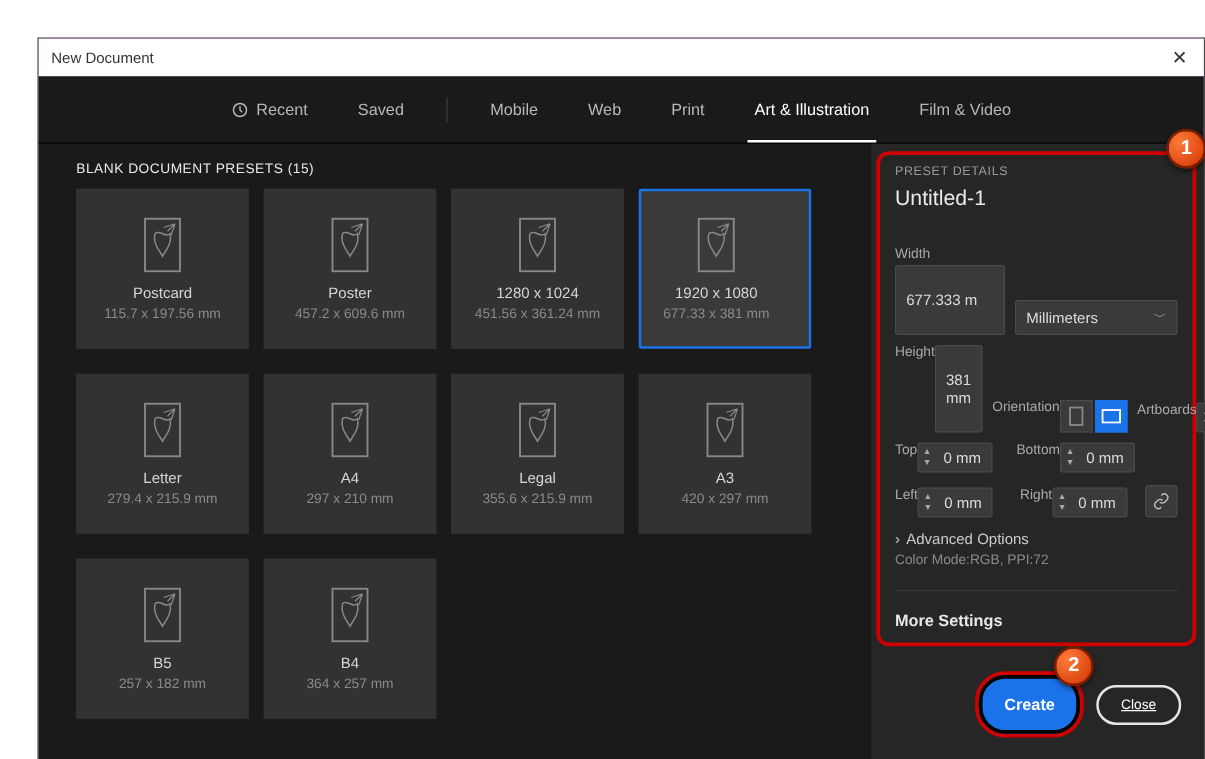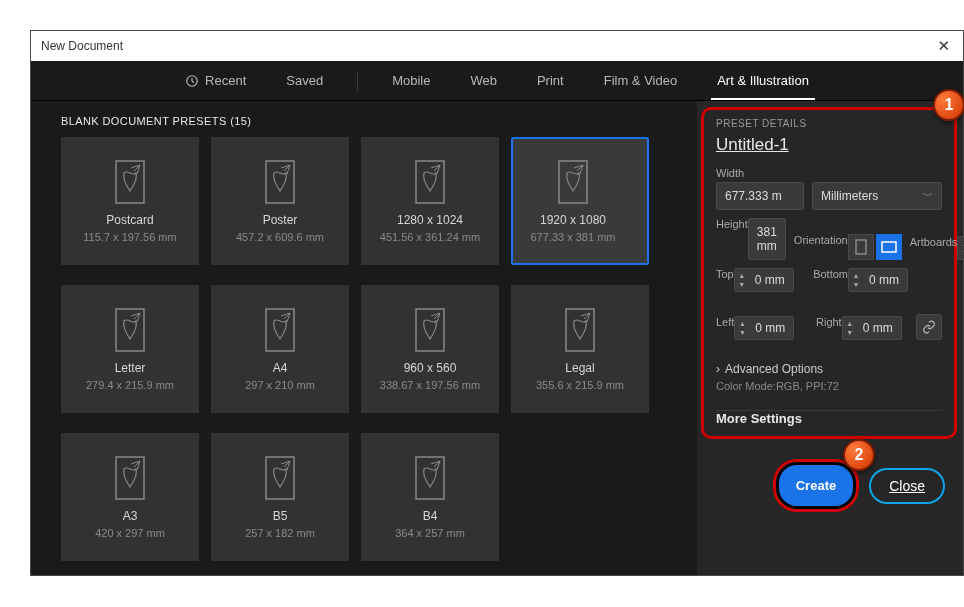--- a/index.html
+++ b/index.html
@@ -1,58 +1,58 @@
 <!DOCTYPE html>
 <html><head>
 <meta charset="utf-8">
 <style>
   * { box-sizing: border-box; margin: 0; padding: 0; font-family: -apple-system, "Segoe UI", Arial, sans-serif; }
   body { background: #fff; padding: 30px 15px 15px 30px; }
   .win { width: 934px; border: 1px solid #4a4a4a; background: #f0abfc; }
   .titlebar { display: flex; align-items: center; justify-content: space-between; padding: 6px 10px; background: #fff; color: #333; font-size: 12px; }
   .close-x { font-size: 15px; cursor: pointer; padding: 0 3px; }
   .frame { background: #1a1a1a; }
-  .tabs { display: flex; align-items: center; height: 40px; border-bottom: 1px solid #000; padding: 0 20px; gap: 28px; color: #b8b8b8; font-size: 13px; justify-content: center; }
+  .tabs { display: flex; align-items: center; height: 54px; border-bottom: 1px solid #000; padding: 0 20px; gap: 28px; color: #b8b8b8; font-size: 13px; justify-content: center; }
   .tab { display: flex; align-items: center; gap: 6px; padding: 0 6px; height: 100%; cursor: pointer; position: relative; }
   .tab.active { color: #fff; }
   .tab.active::after { content:""; position:absolute; left:0; right:0; bottom:0; height:2px; background:#fff; }
   .tab-sep { width: 1px; height: 20px; background: #3c3c3c; }
   .body { display: flex; }
   .left { flex: 1; padding: 14px 10px 14px 30px; }
   .presets-hd { color: #e8e8e8; font-size: 11px; letter-spacing: .4px; margin-bottom: 10px; }
   .grid { display: grid; grid-template-columns: repeat(4, 138px); gap: 20px 12px; }
   .card { background: #323232; border: 1px solid #323232; height: 128px; display: flex; flex-direction: column; align-items: center; justify-content: center; gap: 4px; cursor: pointer; }
   .card.sel { border: 2px solid #1a73e8; }
   .card-nm { color: #d6d6d6; font-size: 12px; margin-top: 4px; }
   .card-sz { color: #8a8a8a; font-size: 11px; }
   .doc-icon { width: 36px; height: 46px; }
   .right { width: 266px; background: #262626; position: relative; }
   .panel { border: 3px solid #d00000; border-radius: 10px; margin: 6px 6px 6px 4px; padding: 8px 12px 10px 12px; color: #c7c7c7; background: #262626; }
   .panel-hd { font-size: 10px; letter-spacing: .5px; color: #9a9a9a; margin-bottom: 6px; }
-  .docname { color: #e8e8e8; font-size: 17px; margin-bottom: 12px; text-decoration: underline; }
+  .docname { color: #e8e8e8; font-size: 17px; margin-bottom: 28px; }
   .lbl { font-size: 11px; color: #aaa; margin-bottom: 3px; display:block; }
   .row { display: flex; gap: 8px; align-items: flex-end; margin-bottom: 8px; }
-  .inp { background: #3a3a3a; border: 1px solid #4a4a4a; color: #ddd; font-size: 12px; padding: 6px 8px; border-radius: 2px; }
+  .inp { background: #3a3a3a; border: 1px solid #4a4a4a; color: #ddd; font-size: 12px; padding: 20px 8px; border-radius: 2px; }
   .sel { background: #3a3a3a; border: 1px solid #4a4a4a; color: #ddd; font-size: 12px; padding: 6px 22px 6px 8px; border-radius: 2px; position: relative; flex:1; cursor:pointer; }
   .chev { position:absolute; right:8px; top:50%; transform:translateY(-50%); font-size:10px; color:#aaa; }
   .orient { display:flex; gap:2px; }
   .obtn { width:26px; height:26px; background:#3a3a3a; border:1px solid #4a4a4a; display:flex; align-items:center; justify-content:center; cursor:pointer; }
   .obtn.active { background:#1a73e8; border-color:#1a73e8; }
   .stepper { display:flex; align-items:center; background:#3a3a3a; border:1px solid #4a4a4a; border-radius:2px; }
   .stepper .arr { width:14px; display:flex; flex-direction:column; font-size:7px; color:#aaa; align-items:center; gap:2px; padding: 2px 0; cursor:pointer; }
   .stepper .val { color:#ddd; font-size:12px; padding:4px 6px; min-width:44px; }
   .bleed { margin-top: 4px; }
-  .brow { display:grid; grid-template-columns: 1fr 1fr 26px; gap:8px; align-items:end; margin-bottom:22px; }
+  .brow { display:grid; grid-template-columns: 1fr 1fr 26px; gap:8px; align-items:end; margin-bottom:10px; }
   .link-btn { width:26px; height:26px; border:1px solid #4a4a4a; background:#3a3a3a; display:flex; align-items:center; justify-content:center; border-radius:3px; color:#bbb; cursor:pointer; }
   .adv { color:#ccc; font-size:12px; margin-top:8px; cursor:pointer; display:flex; align-items:center; gap:5px; }
   .cmode { color:#8a8a8a; font-size:11px; margin-top:4px; }
-  .more { color:#e8e8e8; font-size:13px; font-weight:600; margin-top:18px; padding-top:0; border-top:1px solid #3a3a3a; }
+  .more { color:#e8e8e8; font-size:13px; font-weight:600; margin-top:18px; padding-top:16px; border-top:1px solid #3a3a3a; }
   .footer { display:flex; justify-content:flex-end; gap:10px; padding: 14px 18px 22px 0; align-items:center; }
   .create { background:#1a73e8; color:#fff; border:3px solid #d00000; outline:3px solid #000; outline-offset:-6px; padding:16px 20px; border-radius:24px; font-size:13px; font-weight:600; cursor:pointer; }
-  .close-btn { background:#262626; color:#fff; border:2px solid #0ea5e9; padding:8px 18px; border-radius:20px; font-size:14px; cursor:pointer;text-decoration:underline; }
+  .close-btn { background:#262626; color:#fff; border:2px solid #e5e5e5; padding:8px 18px; border-radius:20px; font-size:11px; cursor:pointer;text-decoration:underline; }
   .badge { position:absolute; width:32px; height:32px; border-radius:50%; background:radial-gradient(circle at 30% 30%, #ff7a3a, #d13400); border:2px solid #7a1d00; color:#fff; font-weight:700; font-size:16px; display:flex; align-items:center; justify-content:center; box-shadow: 0 2px 4px rgba(0,0,0,.5); }
   .b1 { top: -12px; right: -2px; }
   .b2 { bottom: 92px; right: -2px; }
   .left-wrap { position:relative; }
   .left-wrap::after { content:""; position:absolute; right:-2px; top:0; bottom:0; width:6px; }
   .smallcol { display:flex; flex-direction:row; }
   .hd-icon { width:14px; height:14px; }
 </style>
 </head>
 <body>
@@ -77,25 +77,25 @@
       <div class="tab-sep"></div>
       <div class="tab">
           <span>Mobile</span>
         </div>
       <div class="tab">
           <span>Web</span>
         </div>
       <div class="tab">
           <span>Print</span>
         </div>
-      <div class="tab">
-          <span>Film &amp; Video</span>
-        </div>
       <div class="tab active">
           <span>Art &amp; Illustration</span>
+        </div>
+      <div class="tab">
+          <span>Film &amp; Video</span>
         </div>
     </div>
 
     <div class="body">
       <div class="left left-wrap">
         <div class="presets-hd">BLANK DOCUMENT PRESETS  (15)</div>
         <div class="grid" id="preset-grid">
             <div class="card">
               <svg class="doc-icon" viewBox="0 0 36 46">
                 <rect x="4" y="2" width="28" height="42" fill="none" stroke="#888" stroke-width="1.5"></rect>
@@ -142,29 +142,20 @@
               <div class="card-sz">279.4 x 215.9 mm</div>
             </div>
             <div class="card">
               <svg class="doc-icon" viewBox="0 0 36 46">
                 <rect x="4" y="2" width="28" height="42" fill="none" stroke="#888" stroke-width="1.5"></rect>
                 <path d="M12 14c4-4 8 4 12 0c2 8-4 14-6 18c-2-4-8-10-6-18z" fill="none" stroke="#888" stroke-width="1.2"></path>
                 <path d="M28 6l-6 6M28 6l-3 9M28 6l-9 3" stroke="#888" stroke-width="1"></path>
               </svg>
               <div class="card-nm">A4</div>
               <div class="card-sz">297 x 210 mm</div>
-            </div>
-            <div class="card">
-              <svg class="doc-icon" viewBox="0 0 36 46">
-                <rect x="4" y="2" width="28" height="42" fill="none" stroke="#888" stroke-width="1.5"></rect>
-                <path d="M12 14c4-4 8 4 12 0c2 8-4 14-6 18c-2-4-8-10-6-18z" fill="none" stroke="#888" stroke-width="1.2"></path>
-                <path d="M28 6l-6 6M28 6l-3 9M28 6l-9 3" stroke="#888" stroke-width="1"></path>
-              </svg>
-              <div class="card-nm">960 x 560</div>
-              <div class="card-sz">338.67 x 197.56 mm</div>
             </div>
             <div class="card">
               <svg class="doc-icon" viewBox="0 0 36 46">
                 <rect x="4" y="2" width="28" height="42" fill="none" stroke="#888" stroke-width="1.5"></rect>
                 <path d="M12 14c4-4 8 4 12 0c2 8-4 14-6 18c-2-4-8-10-6-18z" fill="none" stroke="#888" stroke-width="1.2"></path>
                 <path d="M28 6l-6 6M28 6l-3 9M28 6l-9 3" stroke="#888" stroke-width="1"></path>
               </svg>
               <div class="card-nm">Legal</div>
               <div class="card-sz">355.6 x 215.9 mm</div>
             </div>

